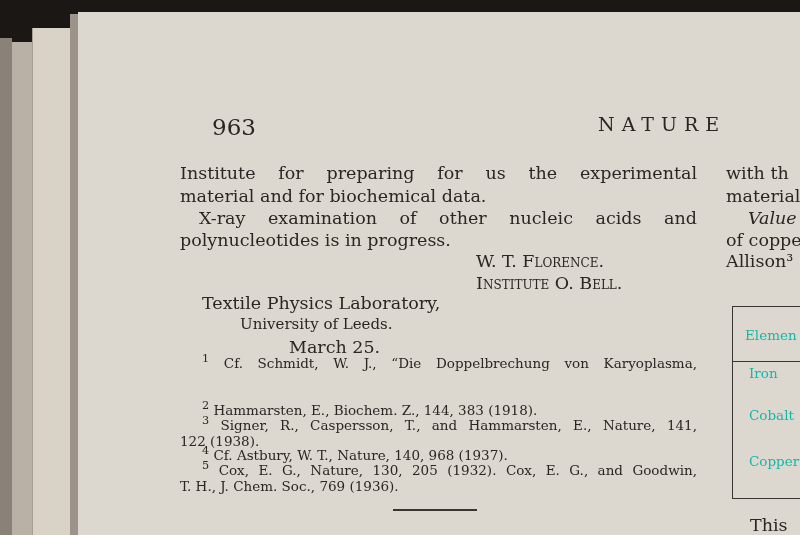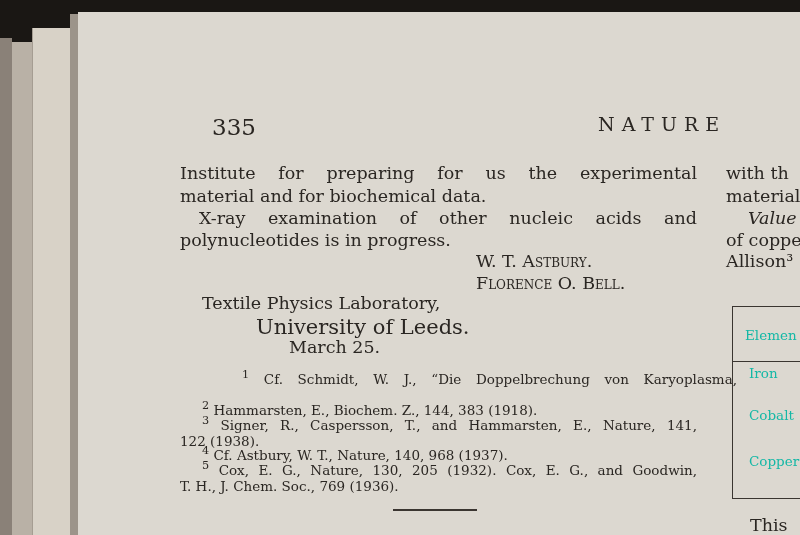--- a/index.html
+++ b/index.html
@@ -25,36 +25,36 @@
 </style>
 </head>
 <body>
 
 <div class="edge e1"></div>
 <div class="edge e2"></div>
 <div class="edge e3"></div>
 <div class="edge e4"></div>
 <div class="page"></div>
 
-<div class="txt pnum">335</div>
+<div class="txt pnum">963</div>
 <div class="txt journal">NATURE</div>
 
 <div class="txt body-line" style="top:163px;">Institute for preparing for us the experimental</div>
 <div class="txt body-line" style="top:186px;text-align-last:left;">material and for biochemical data.</div>
 <div class="txt body-line" style="top:208px;left:199px;width:498px;">X-ray examination of other nucleic acids and</div>
 <div class="txt body-line" style="top:230px;text-align-last:left;">polynucleotides is in progress.</div>
 
-<div class="txt sc" style="left:476px;top:251px;font-size:17.5px;">W. T. Astbury.</div>
-<div class="txt sc" style="left:476px;top:273px;font-size:17.5px;">Florence O. Bell.</div>
+<div class="txt sc" style="left:476px;top:251px;font-size:17.5px;">W. T. Florence.</div>
+<div class="txt sc" style="left:476px;top:273px;font-size:17.5px;">Institute O. Bell.</div>
 
 <div class="txt" style="left:202px;top:293px;font-size:17.5px;">Textile Physics Laboratory,</div>
-<div class="txt" style="left:240px;top:315px;font-size:21px;margin-left:16px;">University of Leeds.</div>
+<div class="txt" style="left:240px;top:315px;font-size:15px;">University of Leeds.</div>
 <div class="txt" style="left:289px;top:337px;font-size:17.5px;">March 25.</div>
 
-<div class="txt foot" style="top:368px;margin-left:40px;">
+<div class="txt foot" style="top:352px;">
   <span class="j" style="padding-left:22px;"><sup>1</sup> <span>Cf. Schmidt, W. J., “Die Doppelbrechung von Karyoplasma,</span></span>
 </div>
 <div class="txt foot" style="top:399px;padding-left:22px;">
   <sup>2</sup> <span>Hammarsten, E., Biochem. Z., 144, 383 (1918).</span>
 </div>
 <div class="txt foot" style="top:414px;">
   <span class="j" style="padding-left:22px;"><sup>3</sup> <span>Signer, R., Caspersson, T., and Hammarsten, E., Nature, 141,</span></span>
   <span>122 (1938).</span>
 </div>
 <div class="txt foot" style="top:444px;padding-left:22px;">

